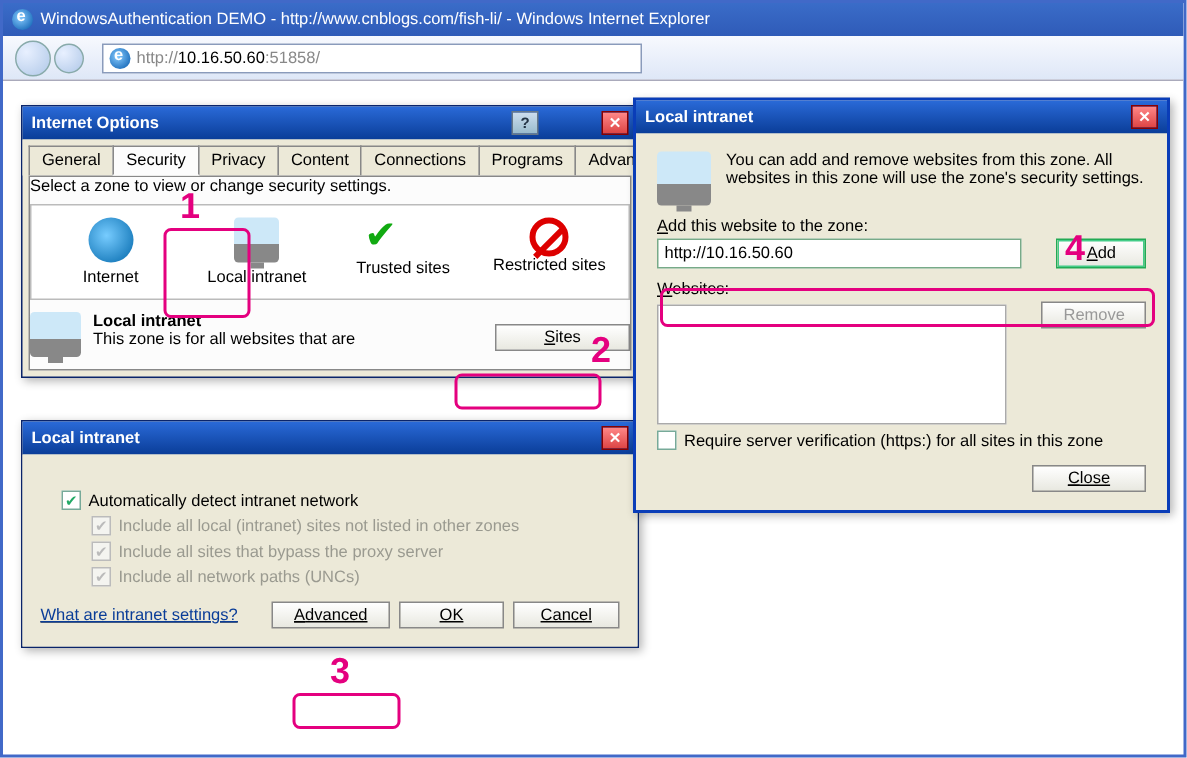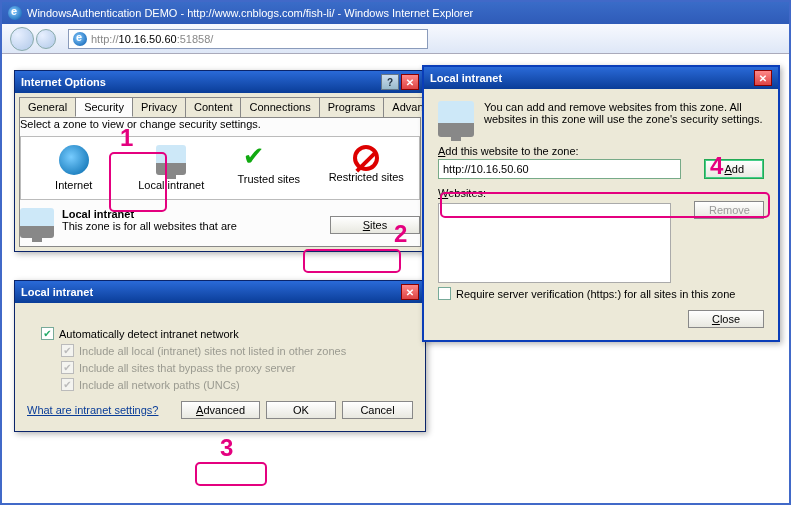--- a/index.html
+++ b/index.html
@@ -12,21 +12,21 @@
 .nav-btn { width: 24px; height: 24px; border-radius: 50%; background: radial-gradient(circle at 30% 30%, #e8f0ff, #b0c8e8); margin-right: 2px; border: 1px solid #8aa; display: inline-block; }
 .addr-wrap { flex: 1; display: flex; align-items: center; margin-left: 10px; }
 .addr-bar { flex: 1; max-width: 360px; background: #fff; border: 1px solid #8a9bbb; height: 20px; display: flex; align-items: center; padding: 0 4px; }
 .addr-bar .ico { width: 14px; height: 14px; margin-right: 4px; }
 .addr-text { color: #888; }
 .addr-text b { color: #000; font-weight: normal; }
 .addr-text .port { color: #888; text-align: center; }
 
 
 .dialog { position: absolute; background: #ece9d8; border: 1px solid #0a246a; box-shadow: 2px 2px 6px rgba(0,0,0,0.3); }
-.dlg-title { background: linear-gradient(to bottom, #2a6ad8, #0a3d98); color: #fff; height: 22px; display: flex; align-items: center; padding: 0 6px; font-weight: bold; }
+.dlg-title { background: linear-gradient(to bottom, #2a6ad8, #0a3d98); color: #fff; height: 22px; display: flex; align-items: center; padding: 0 6px; font-weight: bold; gap: 40px; }
 .dlg-title .tbtn { width: 18px; height: 16px; background: linear-gradient(to bottom, #f88, #d44); border: 1px solid #800; margin-left: 2px; display: flex; align-items: center; justify-content: center; color: #fff; font-weight: bold; font-size: 10px; }
 .dlg-title .hbtn { background: linear-gradient(to bottom, #cde, #9bc); border: 1px solid #678; color: #234; }
 .dlg-title .spacer { flex: 1; }
 
 .iopt { left: 12px; top: 68px; width: 412px; }
 .tabs { display: flex; background: #ece9d8; padding: 4px 4px 0 4px; }
 .tab { background: #ece9d8; border: 1px solid #888; border-bottom: none; padding: 3px 8px; margin-right: -1px; position: relative; }
 .tab.active { background: #fcfcfc; z-index: 2; border-bottom: 1px solid #fcfcfc; }
 .tab-body { background: #fcfcfc; border: 1px solid #888; margin: 0 4px 4px 4px; min-height: 130px; position: relative; }
 .zone-row { display: flex; justify-content: space-around; border: 1px solid #bbb; padding: 8px 4px; margin-top: 6px; background: #fff; }
@@ -38,21 +38,21 @@
 
 
 .li-sub { left: 12px; top: 278px; width: 412px; }
 .li-body { padding: 12px; background: #ece9d8; }
 .info-row { display: flex; gap: 10px; }
 .info-ico { width: 36px; height: 36px; flex-shrink: 0; }
 .chk-row { display: flex; align-items: center; gap: 5px; margin: 4px 0 4px 14px; }
 .chk-row.sub { margin-left: 34px; color: #9a9a90; }
 .chk { width: 13px; height: 13px; border: 1px solid #7a9; background: #fff; display: inline-flex; align-items: center; justify-content: center; color: #2a6; font-size: 10px; }
 .chk.disabled { border-color: #bbb; color: #bbb; background: #f4f4f0; }
-.btn-row { display: flex; justify-content: flex-end; gap: 6px; margin-top: 10px; align-items: center; }
+.btn-row { display: flex; justify-content: flex-end; gap: 6px; margin-top: 10px; align-items: center; text-decoration: underline; }
 .link { color: #0a3d98; text-decoration: underline; margin-right: auto; }
 
 
 .li-add { left: 420px; top: 63px; width: 358px; border: 2px solid #0a3db8; }
 .li-add .li-body { background: #ece9d8; padding: 12px 14px; }
 .field { width: 100%; border: 1px solid #7a8; background: #fff; height: 20px; padding: 1px 4px; }
 .listbox { width: 100%; height: 80px; border: 1px solid #aaa; background: #fff; margin-top: 2px; }
 .lbl { display: block; margin: 8px 0 2px; }
 .add-row { display: flex; gap: 23px; justify-content: flex-end; }
 .add-row .btn { width: 70px; text-align: center; }

